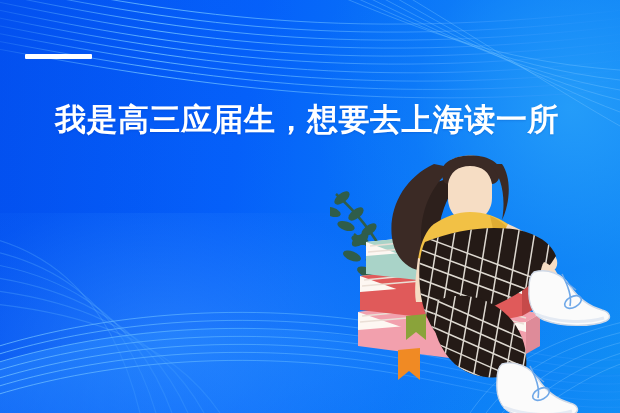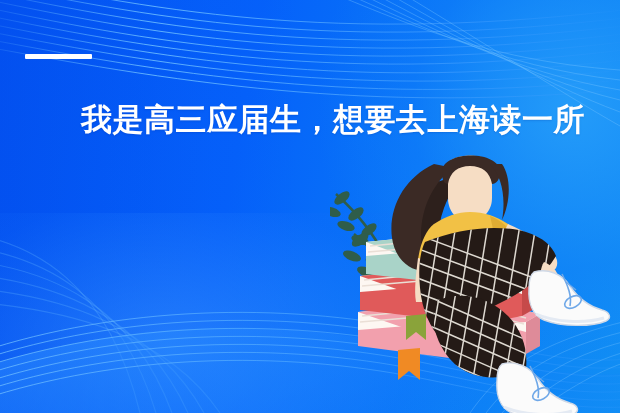--- a/index.html
+++ b/index.html
@@ -50,21 +50,20 @@
     left:55px; top:101px;
     width:530px;
     color:#ffffff;
     font-family:"DejaVu Sans","Liberation Sans",sans-serif;
     font-size:31px;
     font-weight:bold;
     line-height:36px;
     letter-spacing:0.5px;
     white-space:nowrap;
     text-shadow:0 1px 2px rgba(0,40,140,.20);
-    text-align:right;
   }
 
   
   .illus{
     position:absolute;
     left:330px; top:150px;
     width:290px; height:263px;
   }
   .illus svg{display:block;width:290px;height:263px;}
 </style>

